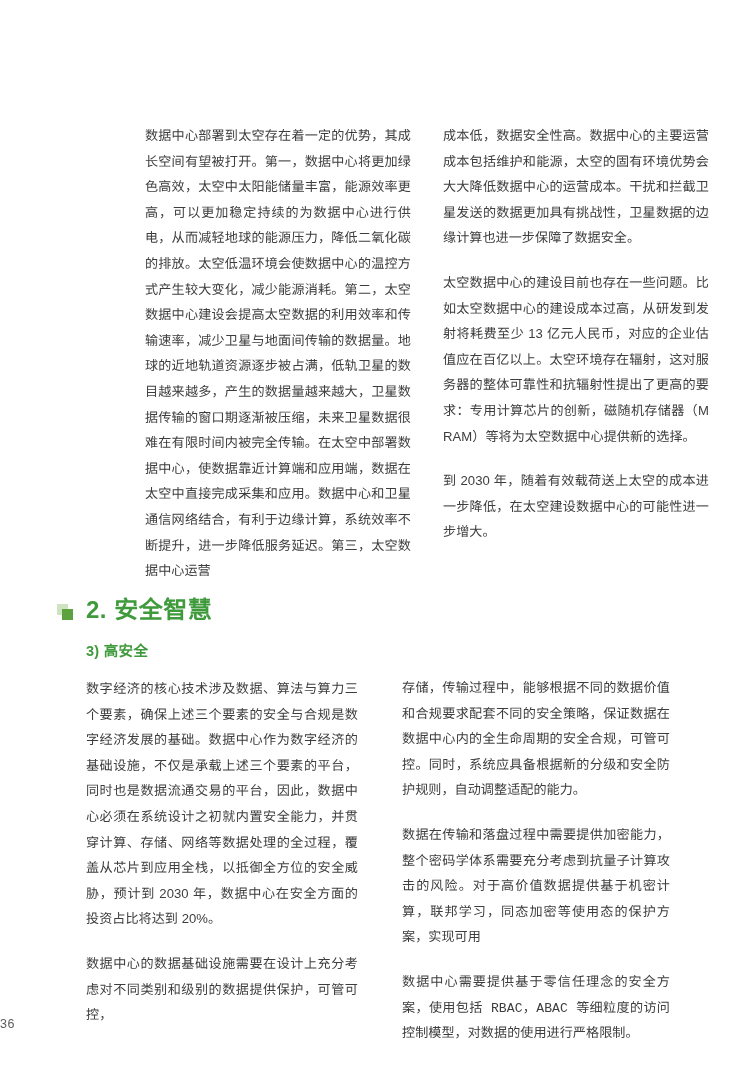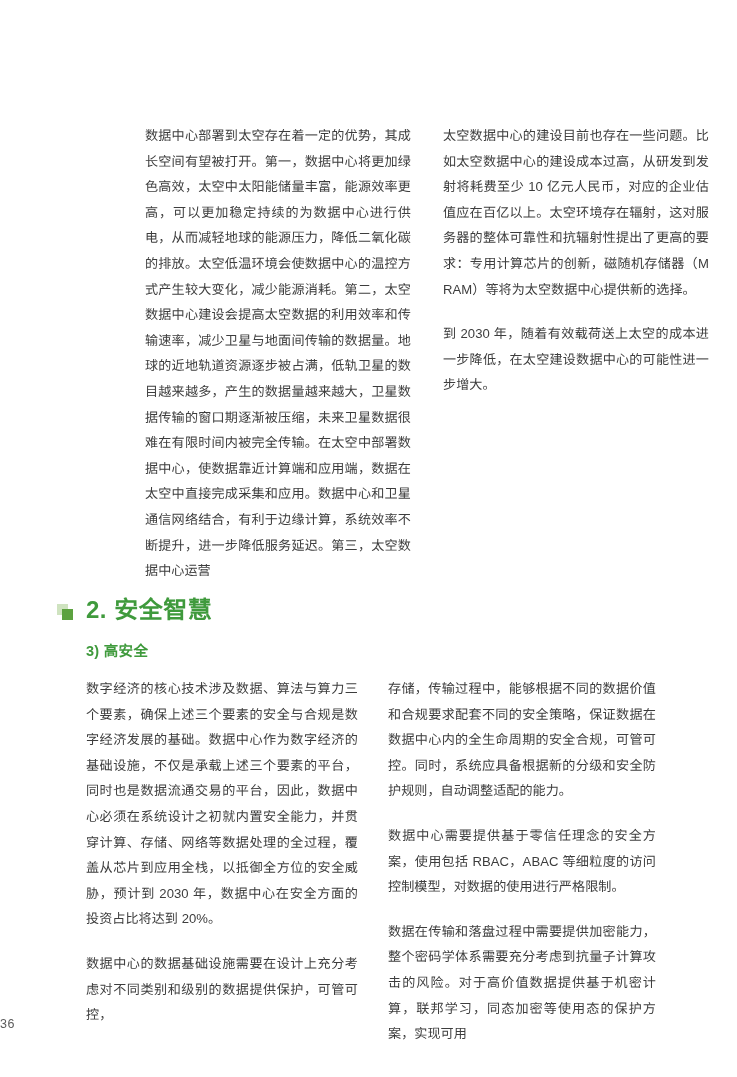--- a/index.html
+++ b/index.html
@@ -105,21 +105,22 @@
     display: flex;
     flex-direction: row;
     align-items: flex-start;
   }
   .block-bottom .col-left {
     width: 272px;
     margin-left: 86px;
   }
   .block-bottom .col-right {
     width: 268px;
-    margin-left: 30px;
+    margin-left: 44px;
+    font-family: Liberation Mono, monospace;
   }
 
   
   p.para {
     margin: 0 0 19px 0;
     font-size: 13.1px;
     line-height: 25.6px;
     color: #3d3d3d;
     text-align: justify;
     text-justify: inter-ideograph;
@@ -147,21 +148,22 @@
 
 <div class="page">
 
   <div class="block-top">
 
     <div class="col-left">
       <p class="para">数据中心部署到太空存在着一定的优势，其成长空间有望被打开。第一，数据中心将更加绿色高效，太空中太阳能储量丰富，能源效率更高，可以更加稳定持续的为数据中心进行供电，从而减轻地球的能源压力，降低二氧化碳的排放。太空低温环境会使数据中心的温控方式产生较大变化，减少能源消耗。第二，太空数据中心建设会提高太空数据的利用效率和传输速率，减少卫星与地面间传输的数据量。地球的近地轨道资源逐步被占满，低轨卫星的数目越来越多，产生的数据量越来越大，卫星数据传输的窗口期逐渐被压缩，未来卫星数据很难在有限时间内被完全传输。在太空中部署数据中心，使数据靠近计算端和应用端，数据在太空中直接完成采集和应用。数据中心和卫星通信网络结合，有利于边缘计算，系统效率不断提升，进一步降低服务延迟。第三，太空数据中心运营</p>
     </div>
 
     <div class="col-right">
-      <p class="para">太空数据中心的建设目前也存在一些问题。比如太空数据中心的建设成本过高，从研发到发射将耗费至少 10 亿元人民币，对应的企业估值应在百亿以上。太空环境存在辐射，这对服务器的整体可靠性和抗辐射性提出了更高的要求：专用计算芯片的创新，磁随机存储器（MRAM）等将为太空数据中心提供新的选择。</p>
+      <p class="para">成本低，数据安全性高。数据中心的主要运营成本包括维护和能源，太空的固有环境优势会大大降低数据中心的运营成本。干扰和拦截卫星发送的数据更加具有挑战性，卫星数据的边缘计算也进一步保障了数据安全。</p>
+      <p class="para">太空数据中心的建设目前也存在一些问题。比如太空数据中心的建设成本过高，从研发到发射将耗费至少 13 亿元人民币，对应的企业估值应在百亿以上。太空环境存在辐射，这对服务器的整体可靠性和抗辐射性提出了更高的要求：专用计算芯片的创新，磁随机存储器（MRAM）等将为太空数据中心提供新的选择。</p>
       <p class="para">到 2030 年，随着有效载荷送上太空的成本进一步降低，在太空建设数据中心的可能性进一步增大。</p>
     </div>
 
   </div>
 
   <div class="section-head">
     <span class="section-marker">
       <span class="sq-back"></span>
       <span class="sq-front"></span>
     </span>
@@ -172,21 +174,21 @@
 
   <div class="block-bottom">
 
     <div class="col-left">
       <p class="para">数字经济的核心技术涉及数据、算法与算力三个要素，确保上述三个要素的安全与合规是数字经济发展的基础。数据中心作为数字经济的基础设施，不仅是承载上述三个要素的平台，同时也是数据流通交易的平台，因此，数据中心必须在系统设计之初就内置安全能力，并贯穿计算、存储、网络等数据处理的全过程，覆盖从芯片到应用全栈，以抵御全方位的安全威胁，预计到 2030 年，数据中心在安全方面的投资占比将达到 20%。</p>
       <p class="para">数据中心的数据基础设施需要在设计上充分考虑对不同类别和级别的数据提供保护，可管可控，</p>
     </div>
 
     <div class="col-right">
       <p class="para">存储，传输过程中，能够根据不同的数据价值和合规要求配套不同的安全策略，保证数据在数据中心内的全生命周期的安全合规，可管可控。同时，系统应具备根据新的分级和安全防护规则，自动调整适配的能力。</p>
+      <p class="para">数据在传输和落盘过程中需要提供加密能力，整个密码学体系需要充分考虑到抗量子计算攻击的风险。对于高价值数据提供基于机密计算，联邦学习，同态加密等使用态的保护方案，实现可用</p>
       <p class="para">数据中心需要提供基于零信任理念的安全方案，使用包括 RBAC，ABAC 等细粒度的访问控制模型，对数据的使用进行严格限制。</p>
-      <p class="para">数据在传输和落盘过程中需要提供加密能力，整个密码学体系需要充分考虑到抗量子计算攻击的风险。对于高价值数据提供基于机密计算，联邦学习，同态加密等使用态的保护方案，实现可用</p>
     </div>
 
   </div>
 
   <div class="page-number">36</div>
 
 </div>
 
 </body></html>

